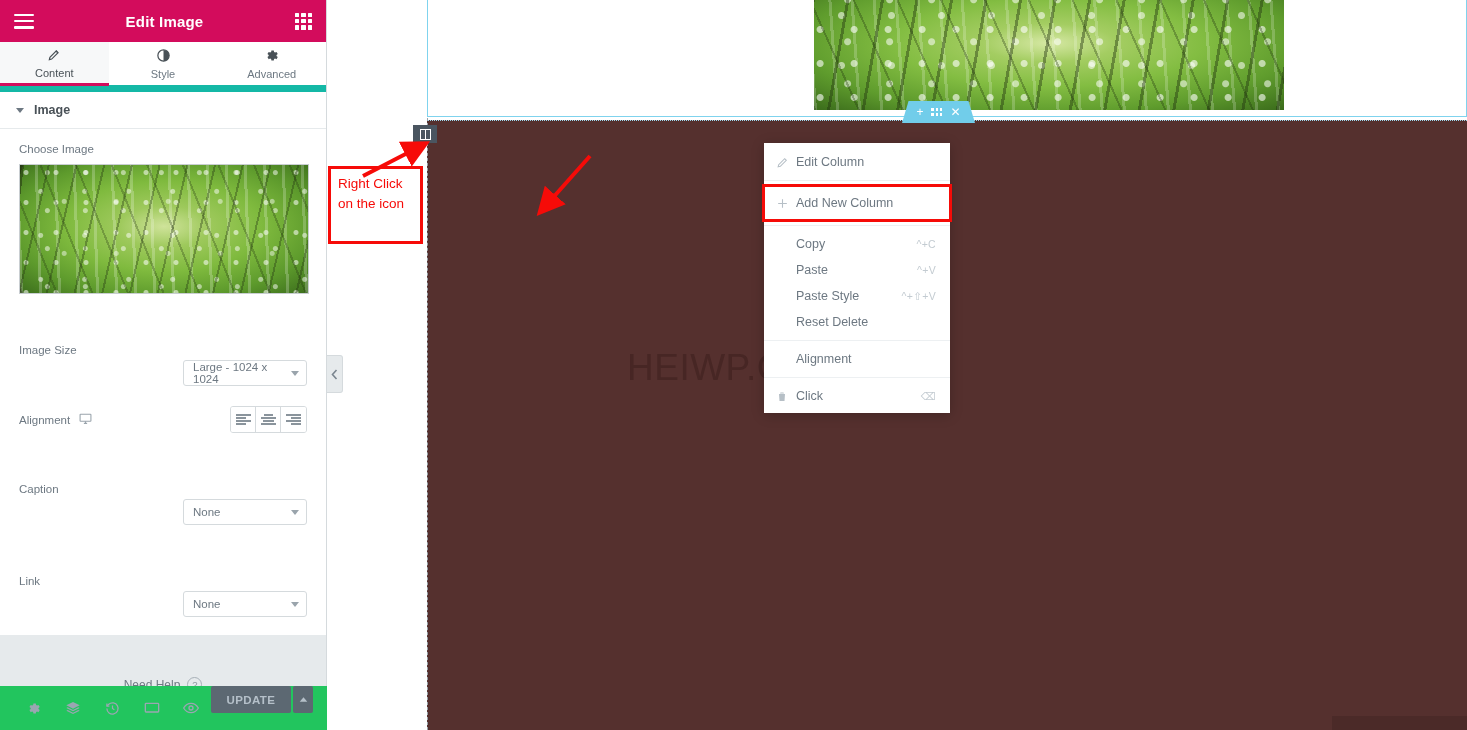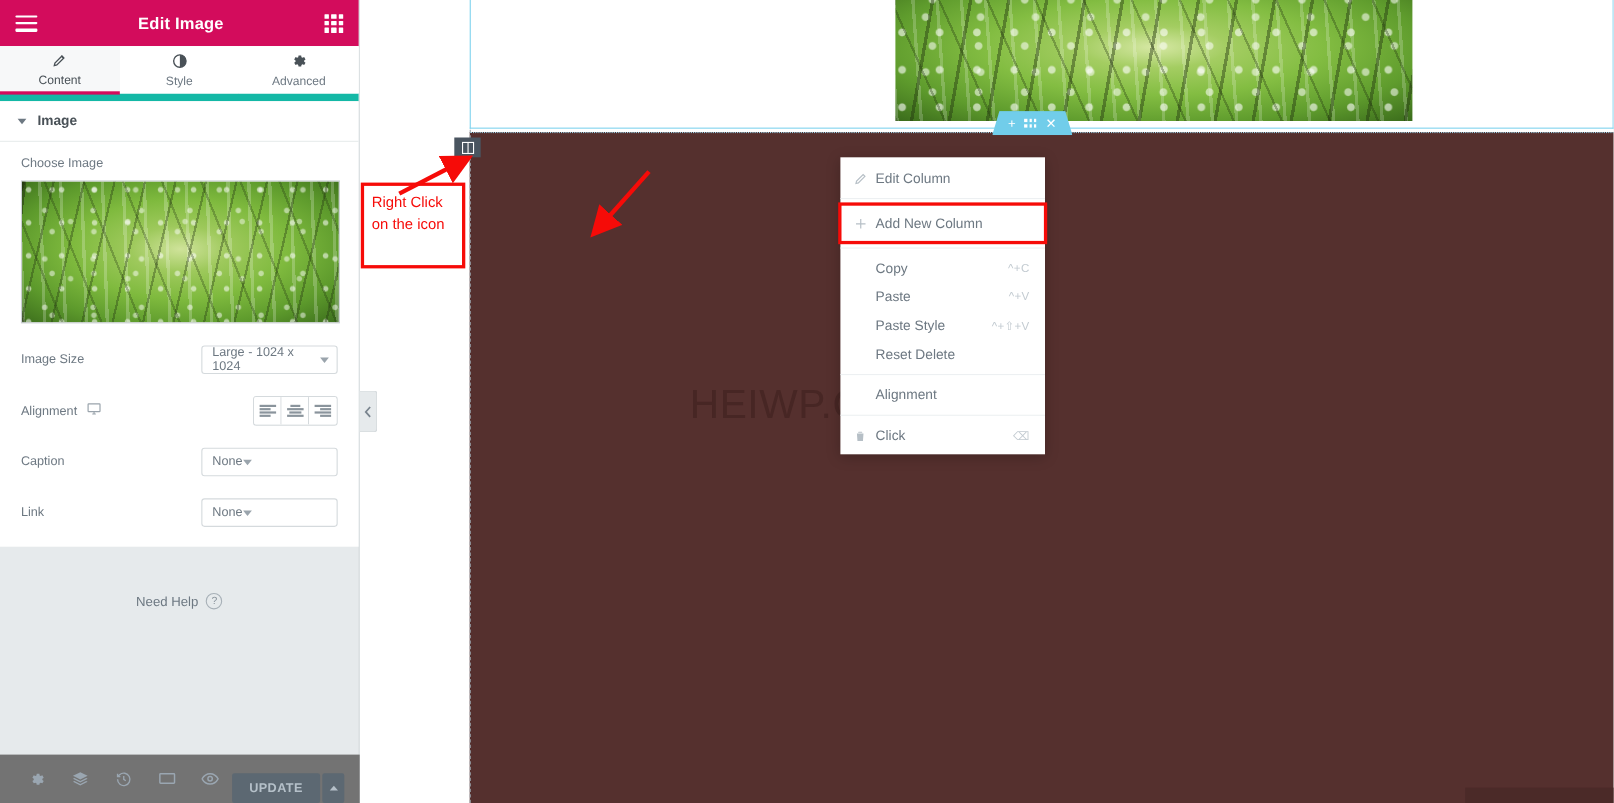--- a/index.html
+++ b/index.html
@@ -76,42 +76,42 @@
     content:""; position:absolute; inset:0;
     background:
       repeating-linear-gradient(103deg, rgba(32,48,16,.35) 0 2px, transparent 2px 27px),
       repeating-linear-gradient(68deg, rgba(30,46,14,.28) 0 2px, transparent 2px 33px),
       repeating-linear-gradient(88deg, rgba(255,255,255,.22) 0 3px, transparent 3px 19px);
   }
 
   .row { display: flex; align-items: center; justify-content: space-between; margin-top: 20px; }
   .select {
     width: 124px; height: 26px; border: 1px solid #d5dadd; border-radius: 3px;
-    background: #fff; display: flex; align-items: center; justify-content: flex-start;
-    padding: 0 7px 0 9px; font-size: 11.5px; color: #6d7882; cursor: pointer;
+    background: #fff; display: flex; align-items: center; justify-content: space-between;
+    padding: 0 7px 0 9px; font-size: 11.5px; color: #6d7882; cursor: pointer; margin-top: 46px;
   }
   .select.wide { width: 124px; }
   .arrow-dn { width: 0; height: 0; border-left: 4px solid transparent; border-right: 4px solid transparent; border-top: 5px solid #9aa4ac; }
 
   .align-group { display: flex; border: 1px solid #d5dadd; border-radius: 3px; overflow: hidden; }
   .align-btn { width: 25px; height: 25px; background: #fff; display: flex; align-items: center; justify-content: center; cursor: pointer; border-right: 1px solid #d5dadd; }
   .align-btn:last-child { border-right: none; }
   .align-btn i { display: block; height: 2px; background: #8a949c; margin: 1.2px 0; }
 
   .label-with-icon { display: flex; align-items: center; gap: 9px; }
 
   .need-help {
     margin-top: 42px; display: flex; align-items: center; justify-content: center;
     gap: 7px; font-size: 12px; color: #6d7882;
   }
   .qmark { width: 15px; height: 15px; border: 1.3px solid #a7b0b7; border-radius: 50%; font-size: 9.5px; color: #8a949c; display: flex; align-items: center; justify-content: center; cursor: pointer; }
 
   .panel-footer {
     position: absolute; left: 0; bottom: 0; width: 327px; height: 44px;
-    background: #737373; display: flex; align-items: flex-end; padding: 0 14px; gap: 0; margin-top: 23px;
+    background: #22c55e; display: flex; align-items: flex-start; padding: 0 14px; gap: 0; margin-top: 23px;
   }
   .foot-btn { width: 44px; height: 44px; display: flex; align-items: center; justify-content: center; cursor: pointer; color: #9aa6b1; }
   .update-btn {
     margin-left: auto; background: #5c6872; color: #b5c0c9; font-size: 11.5px;
     font-weight: bold; letter-spacing: .4px; padding: 0 16px; height: 27px;
     display: flex; align-items: center; border-radius: 2px; cursor: pointer;
   }
   .update-caret {
     background: #5c6872; width: 22px; height: 27px; margin-left: 2px; border-radius: 2px;
     display: flex; align-items: center; justify-content: center; cursor: pointer;

